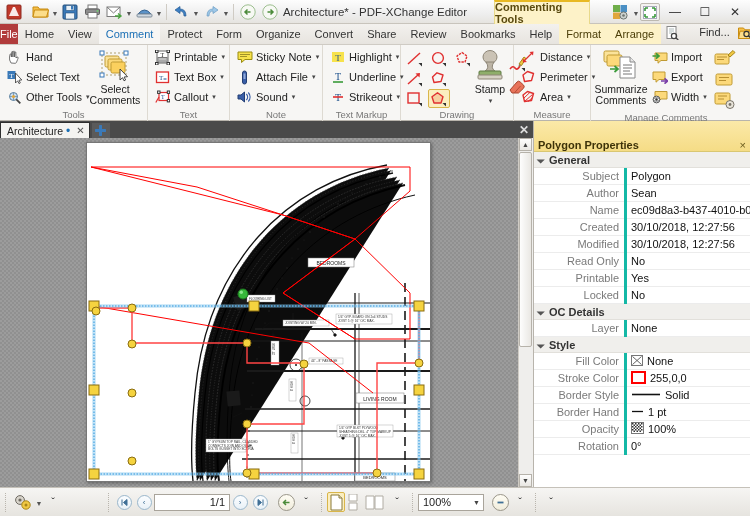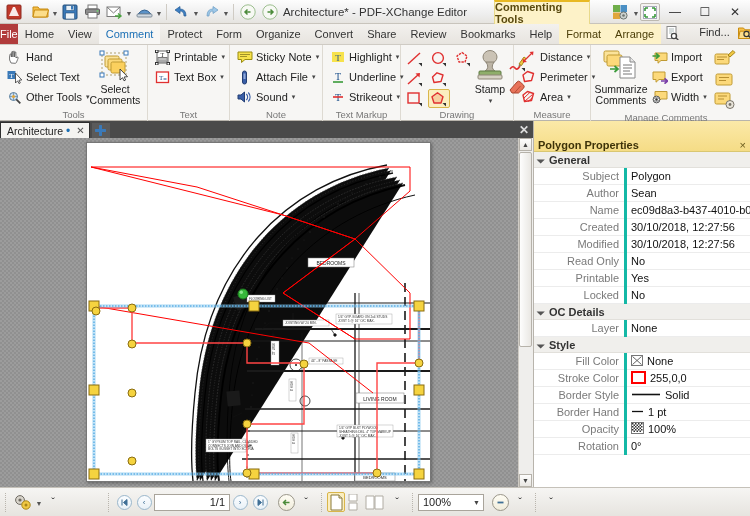--- a/index.html
+++ b/index.html
@@ -437,20 +437,34 @@
           </div>
           <div class="ritem">
             <span class="ico">
               <svg width="15" height="15" viewBox="0 0 15 15">
                 <rect x="1.5" y="2" width="12" height="10.5" fill="#fff" stroke="#e03030" stroke-width="1.3"></rect>
                 <text x="4" y="9.5" font-size="7" font-family="Liberation Serif, serif" fill="#1a4e8a">T</text>
                 <path d="M8.5 9 h3" stroke="#1a4e8a" stroke-width="1"></path>
               </svg>
             </span>
             <span>Text Box</span>
+            <span class="ddarrow">▾</span>
+          </div>
+          <div class="ritem">
+            <span class="ico">
+              <svg width="15" height="15" viewBox="0 0 15 15">
+                <rect x="4" y="2.5" width="9.5" height="8" fill="#fff" stroke="#e03030" stroke-width="1.2"></rect>
+                <text x="6" y="8.6" font-size="6" font-family="Liberation Serif, serif" fill="#1a4e8a">T</text>
+                <path d="M4 7 L0.8 12.5" stroke="#e03030" stroke-width="1.2"></path>
+                <rect x="2.6" y="1" width="2.4" height="2.4" fill="#fff" stroke="#333"></rect>
+                <rect x="12.3" y="1" width="2.4" height="2.4" fill="#fff" stroke="#333"></rect>
+                <rect x="12.3" y="9.5" width="2.4" height="2.4" fill="#fff" stroke="#333"></rect>
+              </svg>
+            </span>
+            <span>Callout</span>
             <span class="ddarrow">▾</span>
           </div>
         </div>
       </div>
       <div class="rgroup-label">Text</div>
     </div>
 
     <div class="rgroup" style="width:93px">
       <div class="rgroup-body">
         <div class="col">

